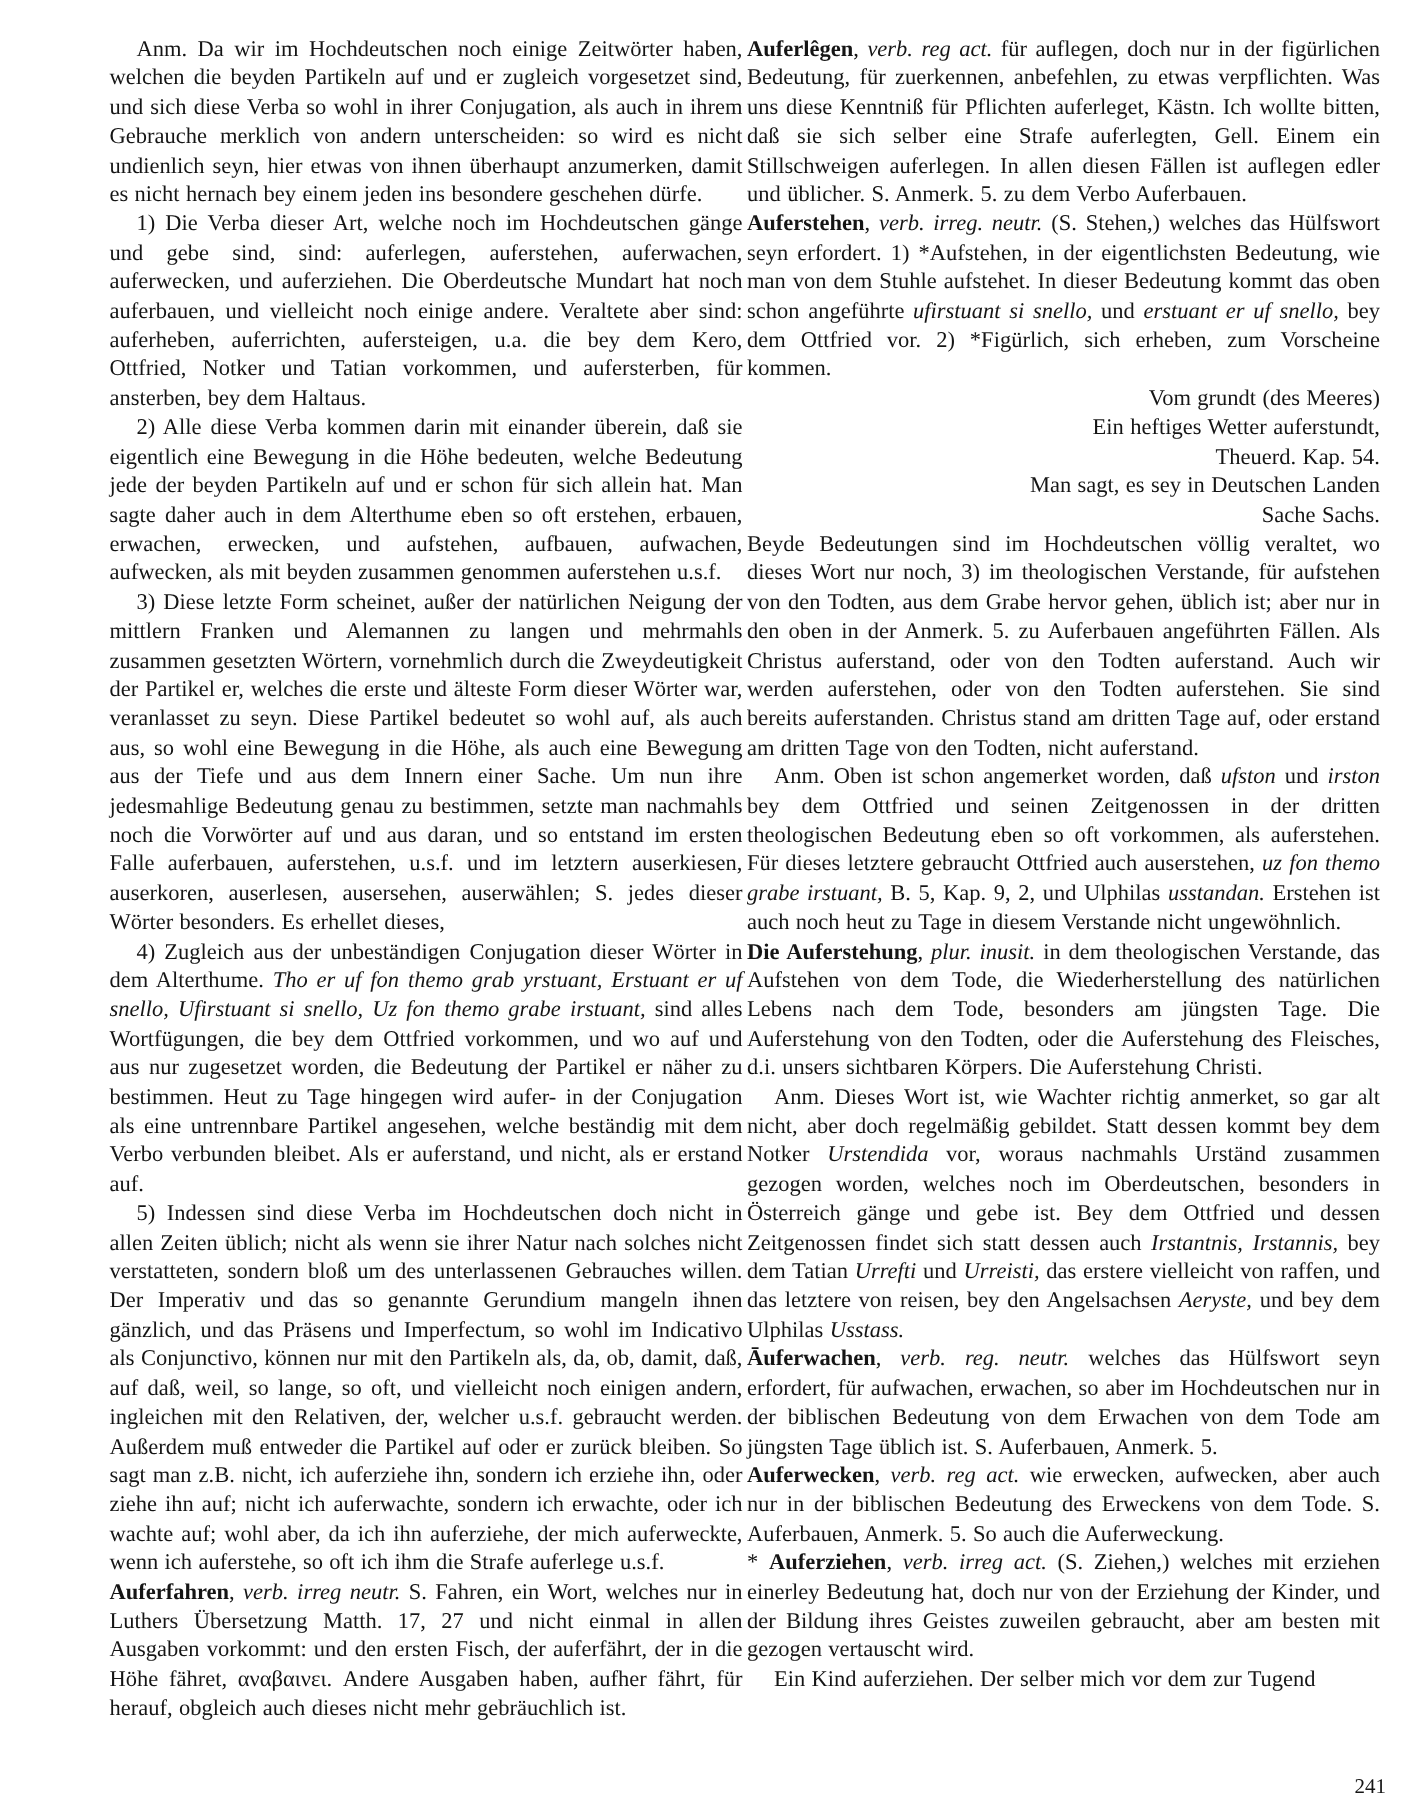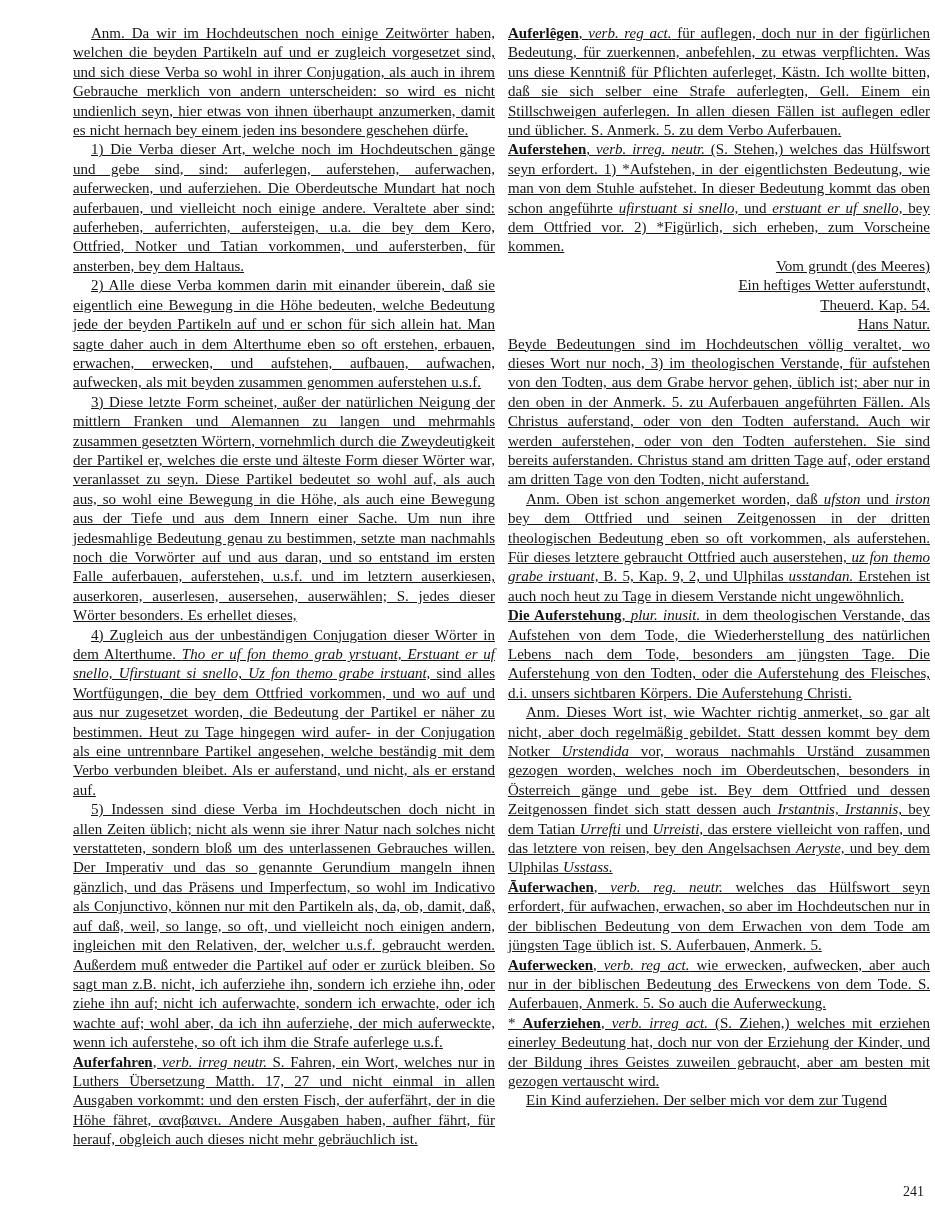--- a/index.html
+++ b/index.html
@@ -6,24 +6,23 @@
   body {
     width: 935px; height: 1210px;
     background: #ffffff;
     color: #151515;
     font-family: "Liberation Serif", "DejaVu Serif", serif;
     position: relative;
     overflow: hidden;
   }
   .page-body {
     display: flex;
-    gap: 13px;
+    gap: 3px;
     padding: 24px 5px 0 73px;
     box-sizing: border-box;
-    text-decoration: underline;
   }
   .col {
     width: 422px;
     flex: 0 0 422px;
   }
   .para {
     margin: 0;
     font-size: 15px;
     line-height: 19.4px;
     text-align: justify;
@@ -54,21 +53,22 @@
       <p class="para indent"><span>4) Zugleich aus der unbeständigen Conjugation dieser Wörter in dem Alterthume. </span><span class="i">Tho er uf fon themo grab yrstuant, Erstuant er uf snello, Ufirstuant si snello, Uz fon themo grabe irstuant,</span><span> sind alles Wortfügungen, die bey dem Ottfried vorkommen, und wo auf und aus nur zugesetzet worden, die Bedeutung der Partikel er näher zu bestimmen. Heut zu Tage hingegen wird aufer- in der Conjugation als eine untrennbare Partikel angesehen, welche beständig mit dem Verbo verbunden bleibet. Als er auferstand, und nicht, als er erstand auf.</span></p>
       <p class="para indent"><span>5) Indessen sind diese Verba im Hochdeutschen doch nicht in allen Zeiten üblich; nicht als wenn sie ihrer Natur nach solches nicht verstatteten, sondern bloß um des unterlassenen Gebrauches willen. Der Imperativ und das so genannte Gerundium mangeln ihnen gänzlich, und das Präsens und Imperfectum, so wohl im Indicativo als Conjunctivo, können nur mit den Partikeln als, da, ob, damit, daß, auf daß, weil, so lange, so oft, und vielleicht noch einigen andern, ingleichen mit den Relativen, der, welcher u.s.f. gebraucht werden. Außerdem muß entweder die Partikel auf oder er zurück bleiben. So sagt man z.B. nicht, ich auferziehe ihn, sondern ich erziehe ihn, oder ziehe ihn auf; nicht ich auferwachte, sondern ich erwachte, oder ich wachte auf; wohl aber, da ich ihn auferziehe, der mich auferweckte, wenn ich auferstehe, so oft ich ihm die Strafe auferlege u.s.f.</span></p>
       <p class="para flush"><span class="b">Auferfahren</span><span>, </span><span class="i">verb. irreg neutr.</span><span> S. Fahren, ein Wort, welches nur in Luthers Übersetzung Matth. 17, 27 und nicht einmal in allen Ausgaben vorkommt: und den ersten Fisch, der auferfährt, der in die Höhe fähret, αναβαινει. Andere Ausgaben haben, aufher fährt, für herauf, obgleich auch dieses nicht mehr gebräuchlich ist.</span></p>
     </div>
   <div class="col">
       <p class="para flush"><span class="b">Auferlêgen</span><span>, </span><span class="i">verb. reg act.</span><span> für auflegen, doch nur in der figürlichen Bedeutung, für zuerkennen, anbefehlen, zu etwas verpflichten. Was uns diese Kenntniß für Pflichten auferleget, Kästn. Ich wollte bitten, daß sie sich selber eine Strafe auferlegten, Gell. Einem ein Stillschweigen auferlegen. In allen diesen Fällen ist auflegen edler und üblicher. S. Anmerk. 5. zu dem Verbo Auferbauen.</span></p>
       <p class="para flush"><span class="b">Auferstehen</span><span>, </span><span class="i">verb. irreg. neutr.</span><span> (S. Stehen,) welches das Hülfswort seyn erfordert. 1) *Aufstehen, in der eigentlichsten Bedeutung, wie man von dem Stuhle aufstehet. In dieser Bedeutung kommt das oben schon angeführte </span><span class="i">ufirstuant si snello,</span><span> und </span><span class="i">erstuant er uf snello,</span><span> bey dem Ottfried vor. 2) *Figürlich, sich erheben, zum Vorscheine kommen.</span></p>
       <p class="para quote"><span>Vom grundt (des Meeres)</span></p>
       <p class="para quote"><span>Ein heftiges Wetter auferstundt,</span></p>
       <p class="para right"><span>Theuerd. Kap. 54.</span></p>
-      <p class="para right"><span>Hans Natur.</span></p>
+      <p class="para quote"><span>Man sagt, es sey in Deutschen Landen</span></p>
+      <p class="para right"><span>Sache Sachs.</span></p>
       <p class="para flush"><span>Beyde Bedeutungen sind im Hochdeutschen völlig veraltet, wo dieses Wort nur noch, 3) im theologischen Verstande, für aufstehen von den Todten, aus dem Grabe hervor gehen, üblich ist; aber nur in den oben in der Anmerk. 5. zu Auferbauen angeführten Fällen. Als Christus auferstand, oder von den Todten auferstand. Auch wir werden auferstehen, oder von den Todten auferstehen. Sie sind bereits auferstanden. Christus stand am dritten Tage auf, oder erstand am dritten Tage von den Todten, nicht auferstand.</span></p>
       <p class="para indent"><span>Anm. Oben ist schon angemerket worden, daß </span><span class="i">ufston</span><span> und </span><span class="i">irston</span><span> bey dem Ottfried und seinen Zeitgenossen in der dritten theologischen Bedeutung eben so oft vorkommen, als auferstehen. Für dieses letztere gebraucht Ottfried auch auserstehen, </span><span class="i">uz fon themo grabe irstuant,</span><span> B. 5, Kap. 9, 2, und Ulphilas </span><span class="i">usstandan.</span><span> Erstehen ist auch noch heut zu Tage in diesem Verstande nicht ungewöhnlich.</span></p>
       <p class="para flush"><span class="b">Die Auferstehung</span><span>, </span><span class="i">plur. inusit.</span><span> in dem theologischen Verstande, das Aufstehen von dem Tode, die Wiederherstellung des natürlichen Lebens nach dem Tode, besonders am jüngsten Tage. Die Auferstehung von den Todten, oder die Auferstehung des Fleisches, d.i. unsers sichtbaren Körpers. Die Auferstehung Christi.</span></p>
       <p class="para indent"><span>Anm. Dieses Wort ist, wie Wachter richtig anmerket, so gar alt nicht, aber doch regelmäßig gebildet. Statt dessen kommt bey dem Notker </span><span class="i">Urstendida</span><span> vor, woraus nachmahls Urständ zusammen gezogen worden, welches noch im Oberdeutschen, besonders in Österreich gänge und gebe ist. Bey dem Ottfried und dessen Zeitgenossen findet sich statt dessen auch </span><span class="i">Irstantnis, Irstannis,</span><span> bey dem Tatian </span><span class="i">Urrefti</span><span> und </span><span class="i">Urreisti,</span><span> das erstere vielleicht von raffen, und das letztere von reisen, bey den Angelsachsen </span><span class="i">Aeryste,</span><span> und bey dem Ulphilas </span><span class="i">Usstass.</span></p>
       <p class="para flush"><span class="b">Āuferwachen</span><span>, </span><span class="i">verb. reg. neutr.</span><span> welches das Hülfswort seyn erfordert, für aufwachen, erwachen, so aber im Hochdeutschen nur in der biblischen Bedeutung von dem Erwachen von dem Tode am jüngsten Tage üblich ist. S. Auferbauen, Anmerk. 5.</span></p>
       <p class="para flush"><span class="b">Auferwecken</span><span>, </span><span class="i">verb. reg act.</span><span> wie erwecken, aufwecken, aber auch nur in der biblischen Bedeutung des Erweckens von dem Tode. S. Auferbauen, Anmerk. 5. So auch die Auferweckung.</span></p>
       <p class="para flush"><span>* </span><span class="b">Auferziehen</span><span>, </span><span class="i">verb. irreg act.</span><span> (S. Ziehen,) welches mit erziehen einerley Bedeutung hat, doch nur von der Erziehung der Kinder, und der Bildung ihres Geistes zuweilen gebraucht, aber am besten mit gezogen vertauscht wird.</span></p>
       <p class="para indent"><span>Ein Kind auferziehen. Der selber mich vor dem zur Tugend</span></p>
     </div>
 </div>

